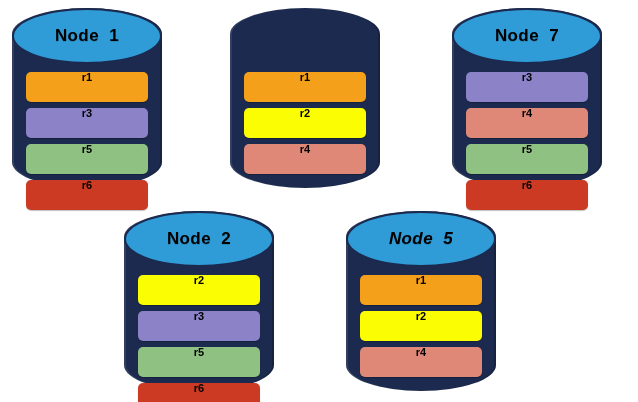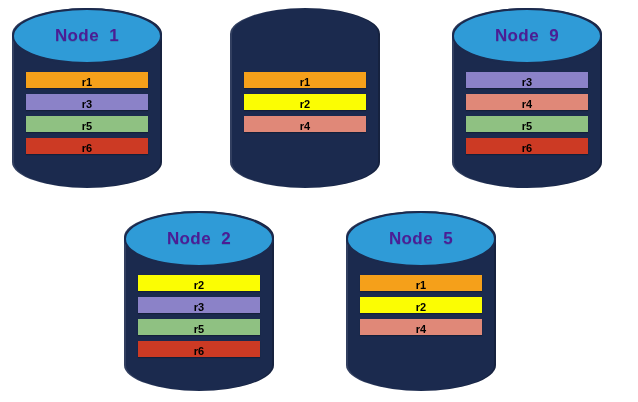--- a/index.html
+++ b/index.html
@@ -46,43 +46,43 @@
     width: 100%;
     border-radius: 50%;
     background: #2f9bd7;
     border: 2px solid #1b2a4e;
     box-sizing: border-box;
     display: flex;
     align-items: center;
     justify-content: center;
   }
   .node-title {
-    color: #4c1d95;
+    color: #000000;
     font-weight: bold;
     font-size: 17px;
     letter-spacing: 0.4px;
     white-space: pre;
     text-shadow: 0 1px 0 rgba(0,0,0,0.12);
   }
 
   
   .replicas {
     position: absolute;
     left: 0;
     width: 100%;
     display: flex;
     flex-direction: column;
     align-items: center;
     gap: 6px;
   }
   .replica {
-    height: 16px;
-    border-radius: 0;
+    height: 30px;
+    border-radius: 5px;
     display: flex;
-    align-items: flex-end;
+    align-items: flex-start;
     justify-content: center;
     box-sizing: border-box;
     box-shadow: 0 1px 1px rgba(0,0,0,0.25);
   }
   .replica-label {
     font-size: 11px;
     font-weight: bold;
     color: #000000;
     line-height: 1;
   }
@@ -124,21 +124,21 @@
         </div>
         <div class="replica" style="background: rgb(224, 136, 120); width: 122px;">
           <span class="replica-label">r4</span>
         </div>
       </div>
     </div>
     <div class="node" style="left: 452px; top: 8px; width: 150px; height: 180px;">
       <div class="node-body"></div>
       <div class="node-skirt" style="top: 28px; height: 99px;"></div>
       <div class="node-top" style="top: 0px; height: 56px;">
-        <div class="node-title">Node  9</div>
+        <div class="node-title">Node  7</div>
       </div>
       <div class="replicas" style="top: 64px;">
         <div class="replica" style="background: rgb(139, 130, 200); width: 122px;">
           <span class="replica-label">r3</span>
         </div>
         <div class="replica" style="background: rgb(224, 136, 120); width: 122px;">
           <span class="replica-label">r4</span>
         </div>
         <div class="replica" style="background: rgb(143, 193, 130); width: 122px;">
           <span class="replica-label">r5</span>
@@ -165,21 +165,21 @@
           <span class="replica-label">r5</span>
         </div>
         <div class="replica" style="background: rgb(204, 58, 36); width: 122px;">
           <span class="replica-label">r6</span>
         </div>
       </div>
     </div>
     <div class="node" style="left: 346px; top: 211px; width: 150px; height: 180px;">
       <div class="node-body"></div>
       <div class="node-skirt" style="top: 28px; height: 99px;"></div>
-      <div class="node-top" style="top: 0px; height: 56px;">
+      <div class="node-top" style="top: 0px; height: 56px; font-style: italic;">
         <div class="node-title">Node  5</div>
       </div>
       <div class="replicas" style="top: 64px;">
         <div class="replica" style="background: rgb(245, 160, 26); width: 122px;">
           <span class="replica-label">r1</span>
         </div>
         <div class="replica" style="background: rgb(251, 253, 3); width: 122px;">
           <span class="replica-label">r2</span>
         </div>
         <div class="replica" style="background: rgb(224, 136, 120); width: 122px;">

